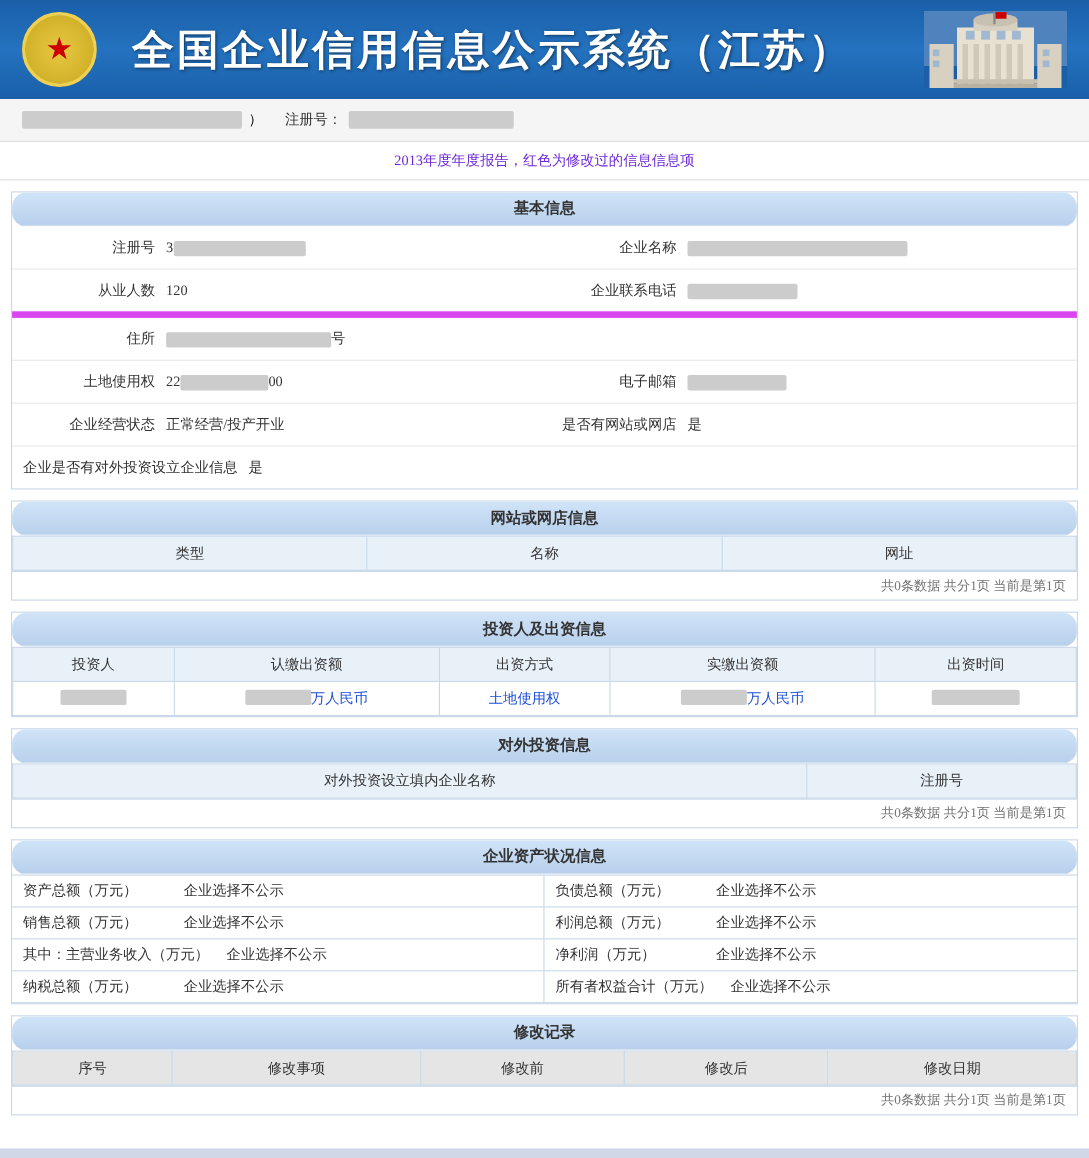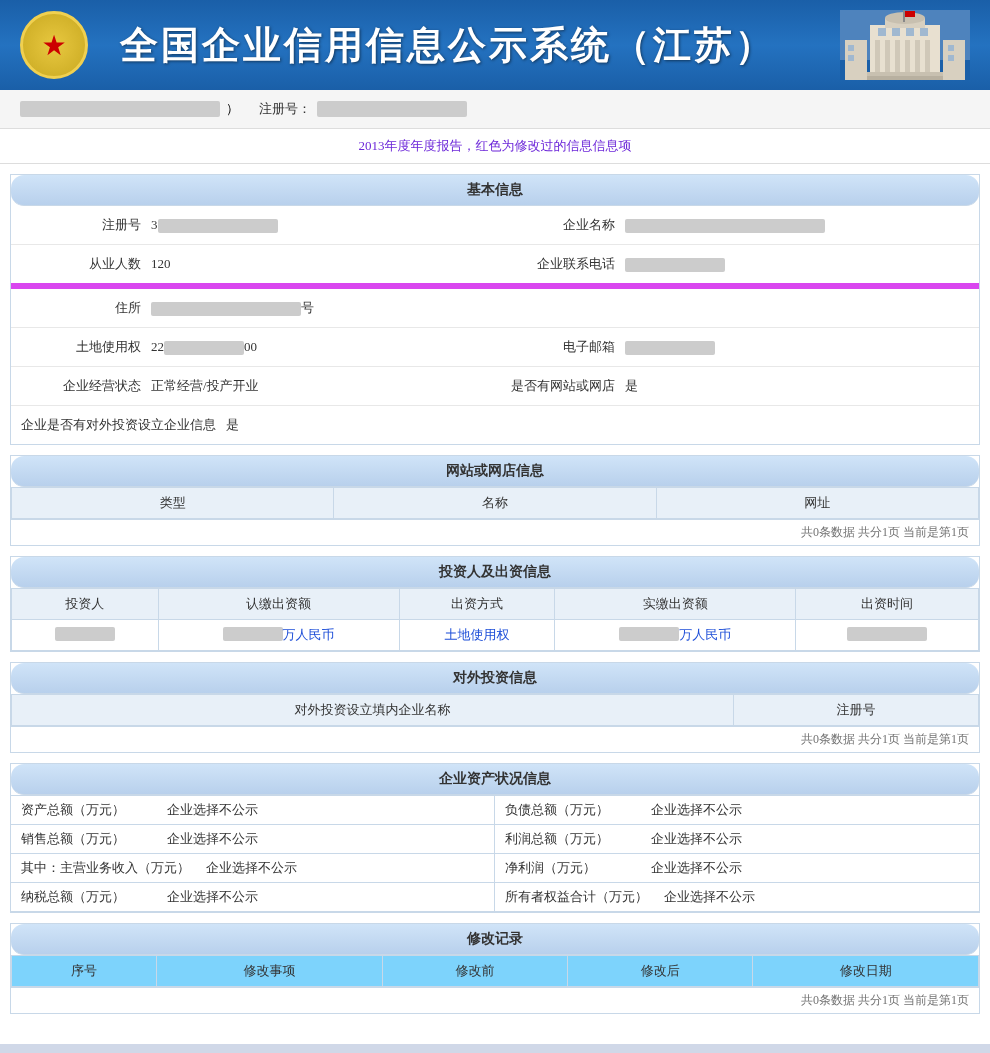--- a/index.html
+++ b/index.html
@@ -172,21 +172,21 @@
       font-size: 13px;
     }
 
     
     .modify-table {
       width: 100%;
       border-collapse: collapse;
       font-size: 13px;
     }
     .modify-table th {
-      background: #7dd3fc;
+      background: #e5e5e5;
       border: 1px solid #c8d8e8;
       padding: 6px 10px;
       text-align: center;
       font-weight: normal;
       color: #333;
     }
 
     
     .building-art {
       width: 130px;

